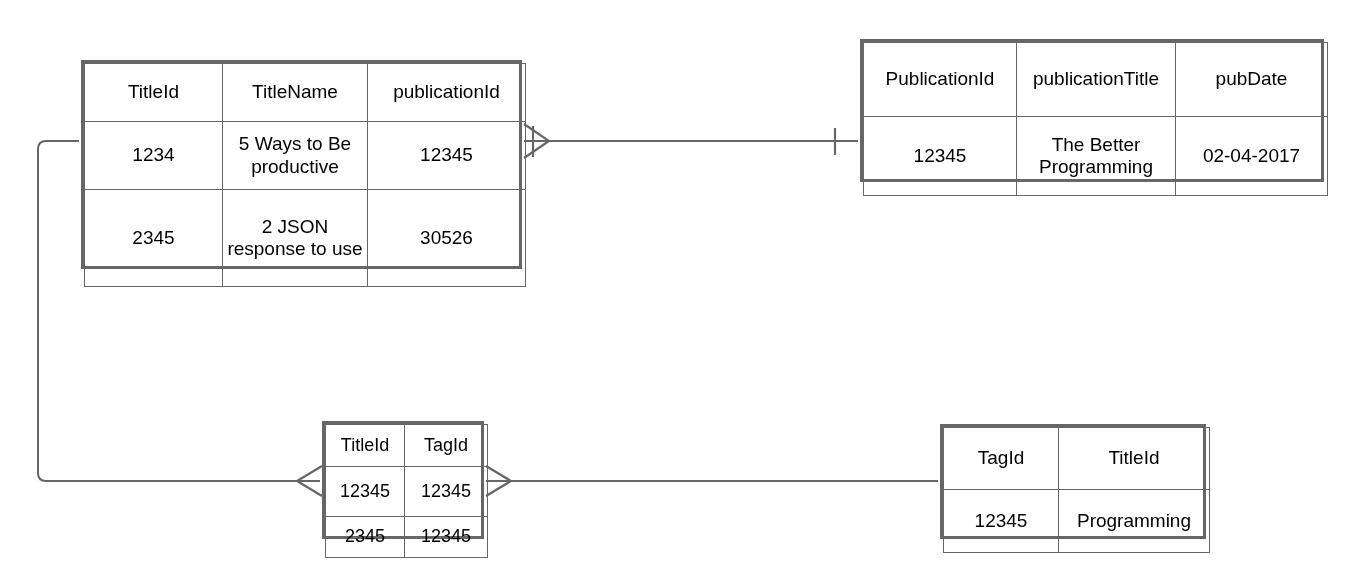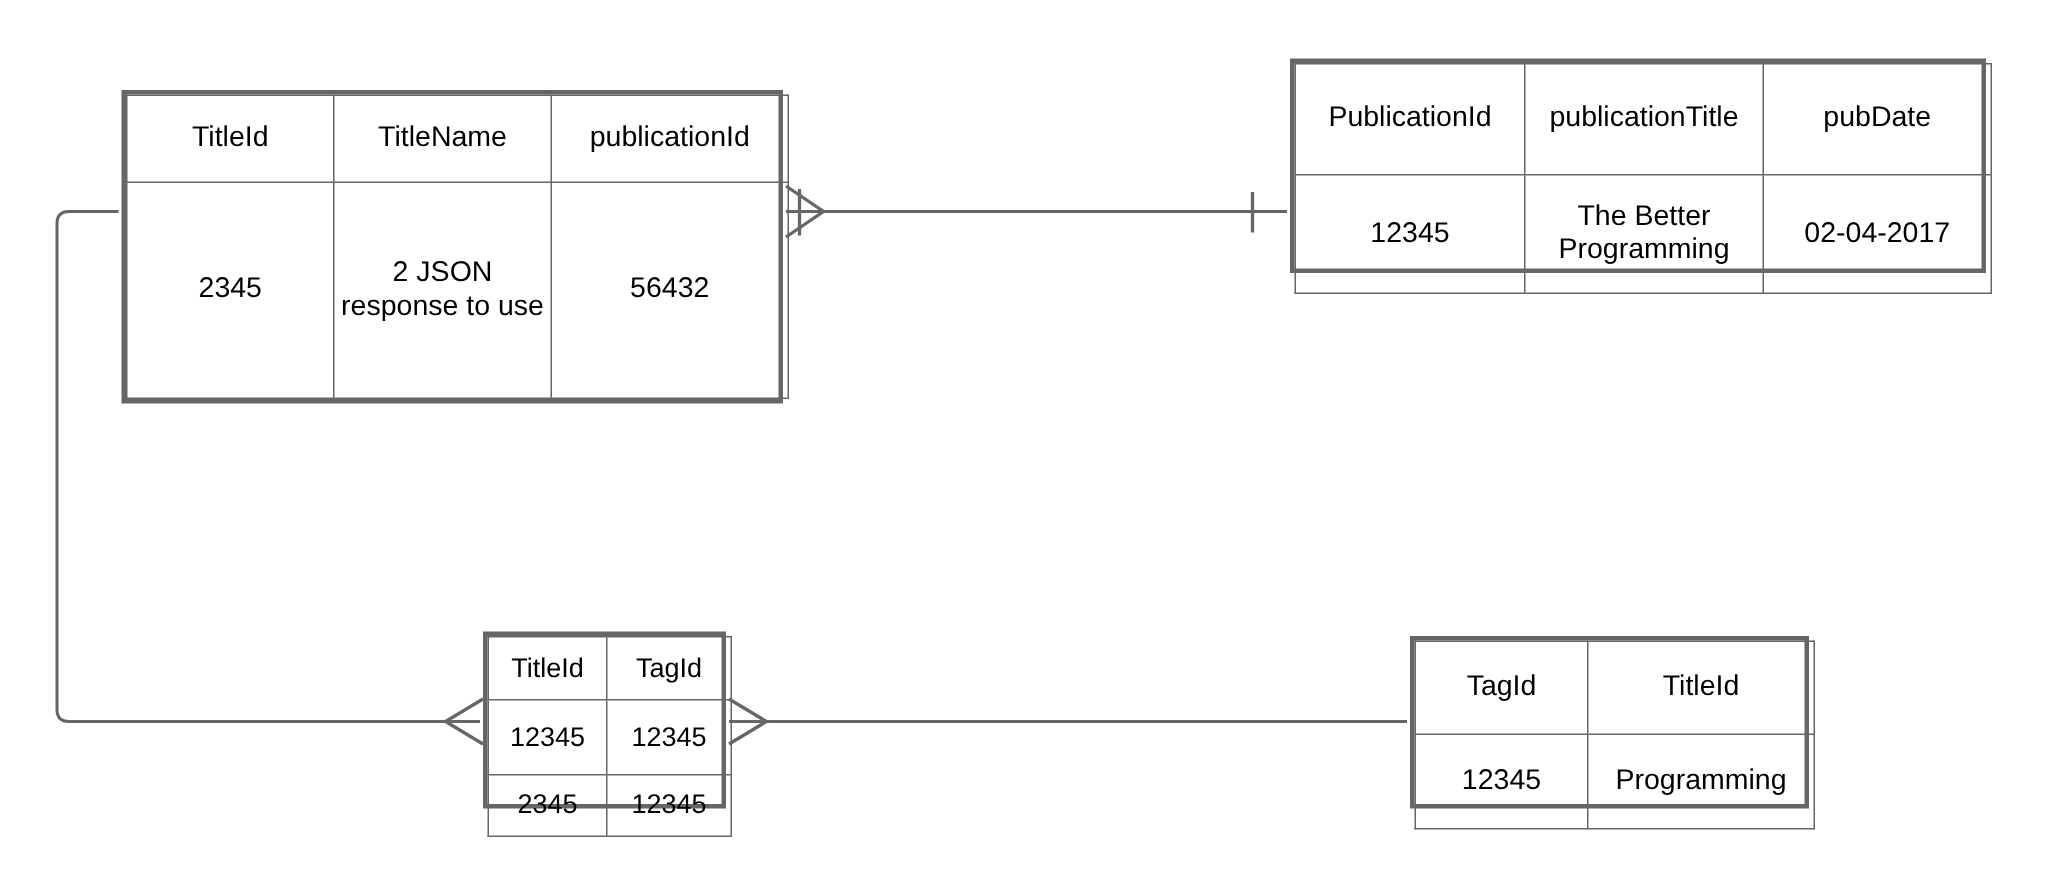--- a/index.html
+++ b/index.html
@@ -139,24 +139,29 @@
         <col class="col-c">
       </colgroup>
     <thead>
       <tr class="row-head">
         <th>TitleId</th>
         <th>TitleName</th>
         <th>publicationId</th>
       </tr>
     </thead>
     <tbody>
+      <tr class="row-1">
+        <td>1234</td>
+        <td>5 Ways to Be productive</td>
+        <td>12345</td>
+      </tr>
       <tr class="row-2">
         <td>2345</td>
         <td>2 JSON response to use</td>
-        <td>56432</td>
+        <td>30526</td>
       </tr>
     </tbody>
   </table>
 </div>
 
 <div class="entity-table" id="table-publication">
   <table>
     <colgroup>
         <col class="col-a">
         <col class="col-b">

